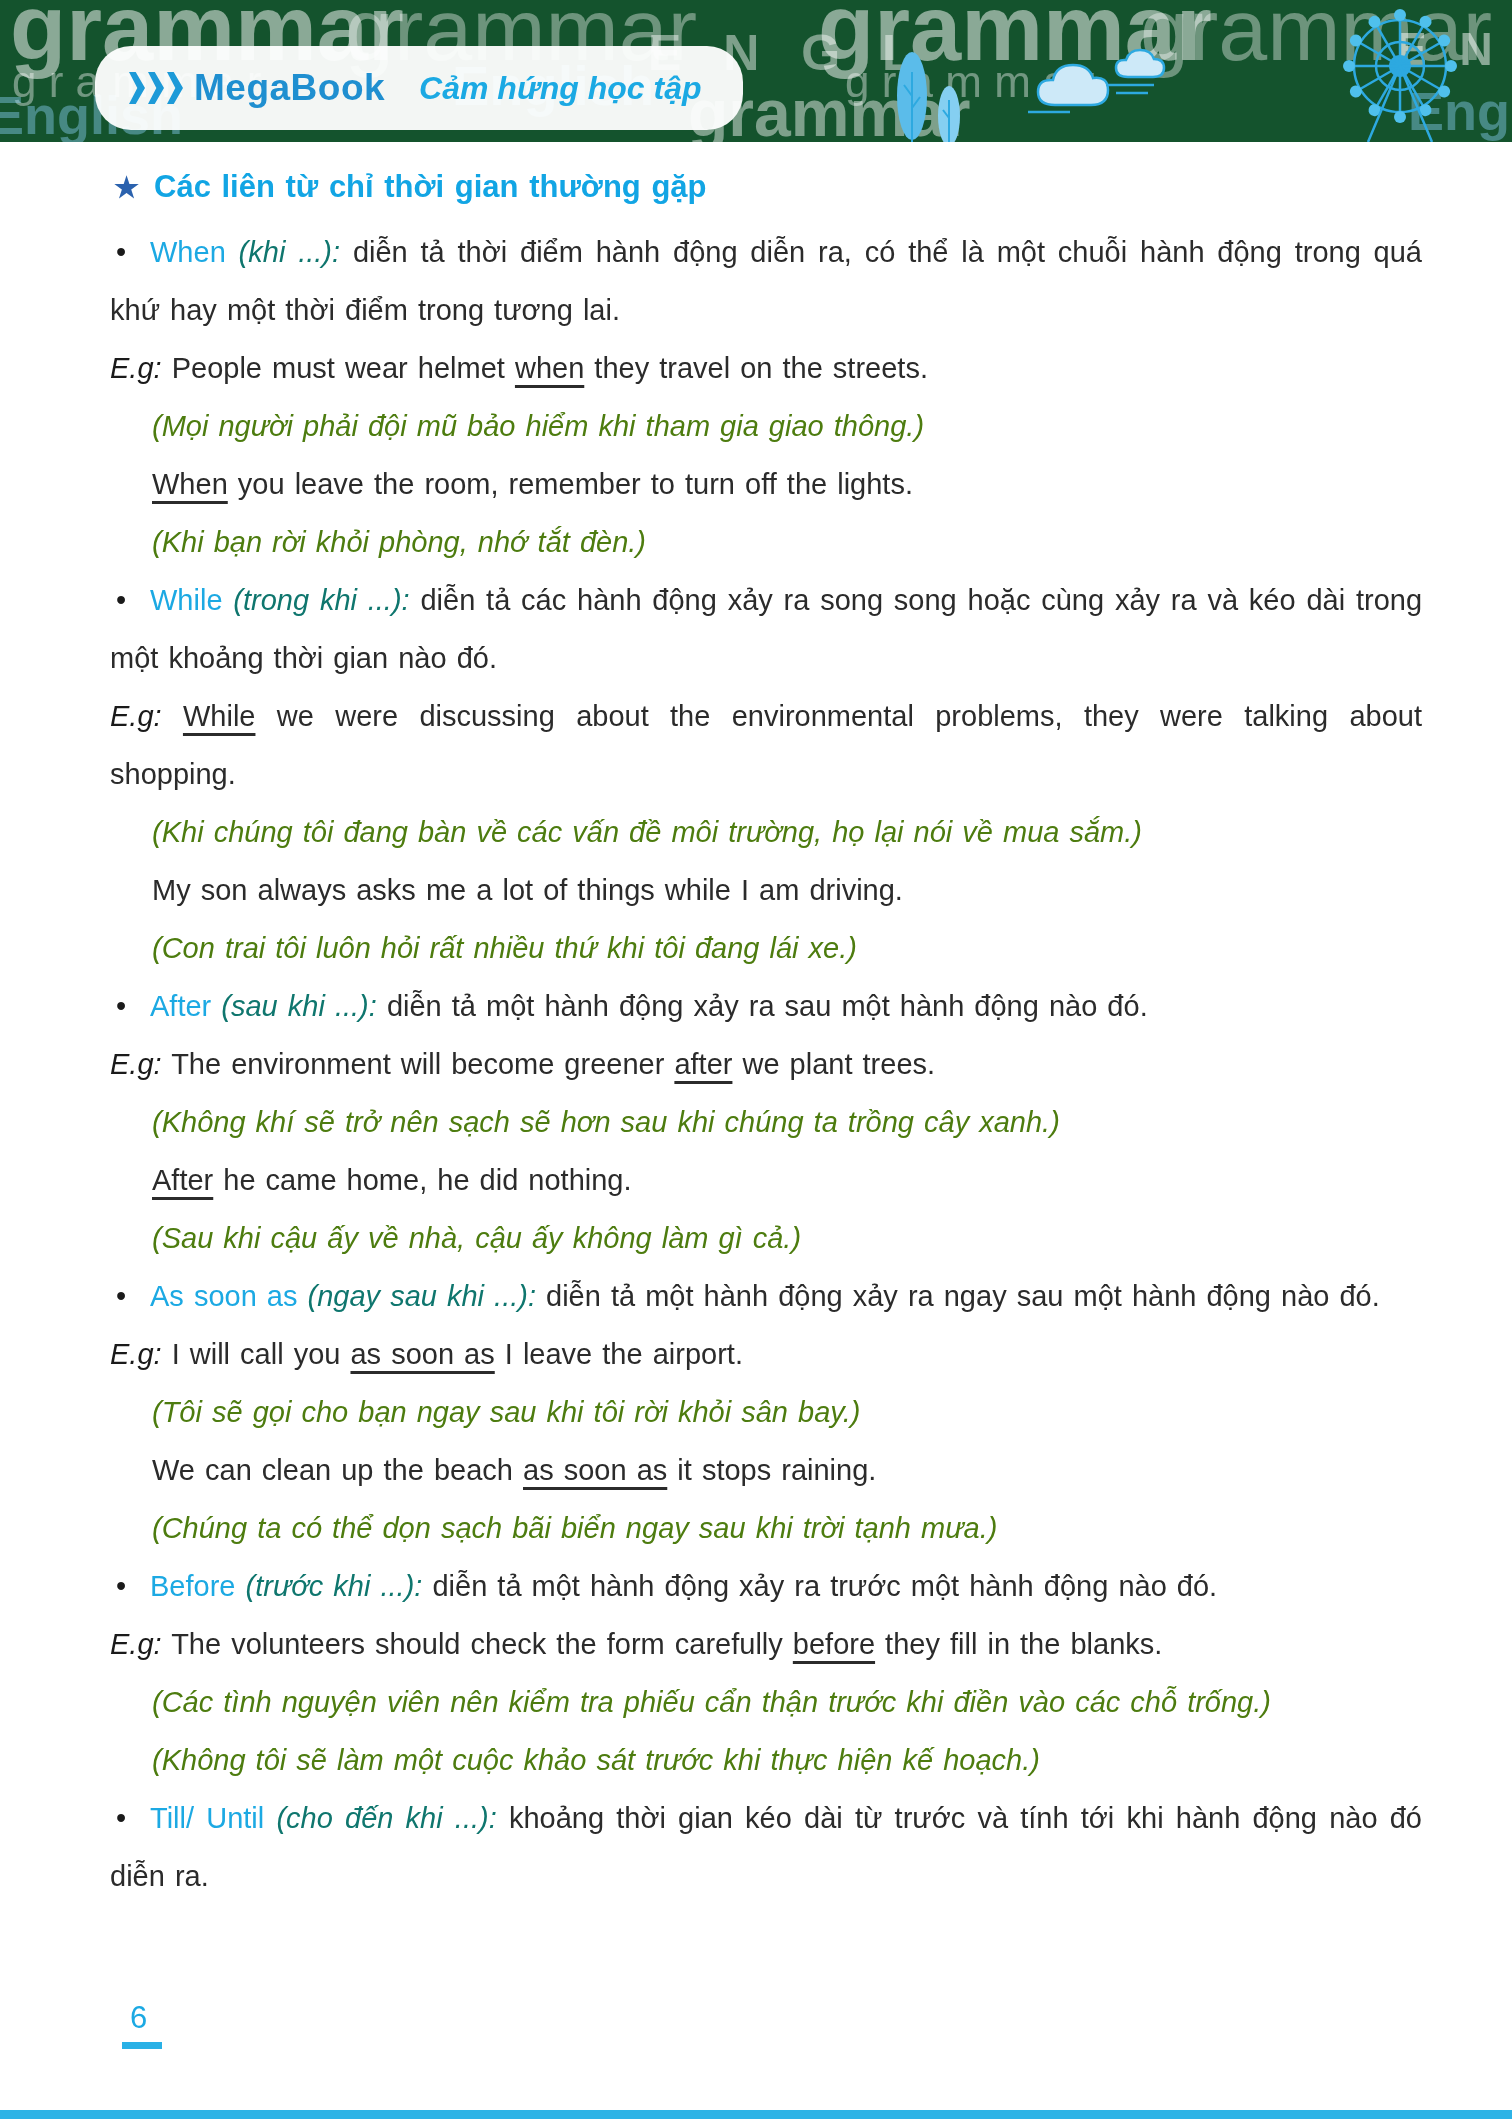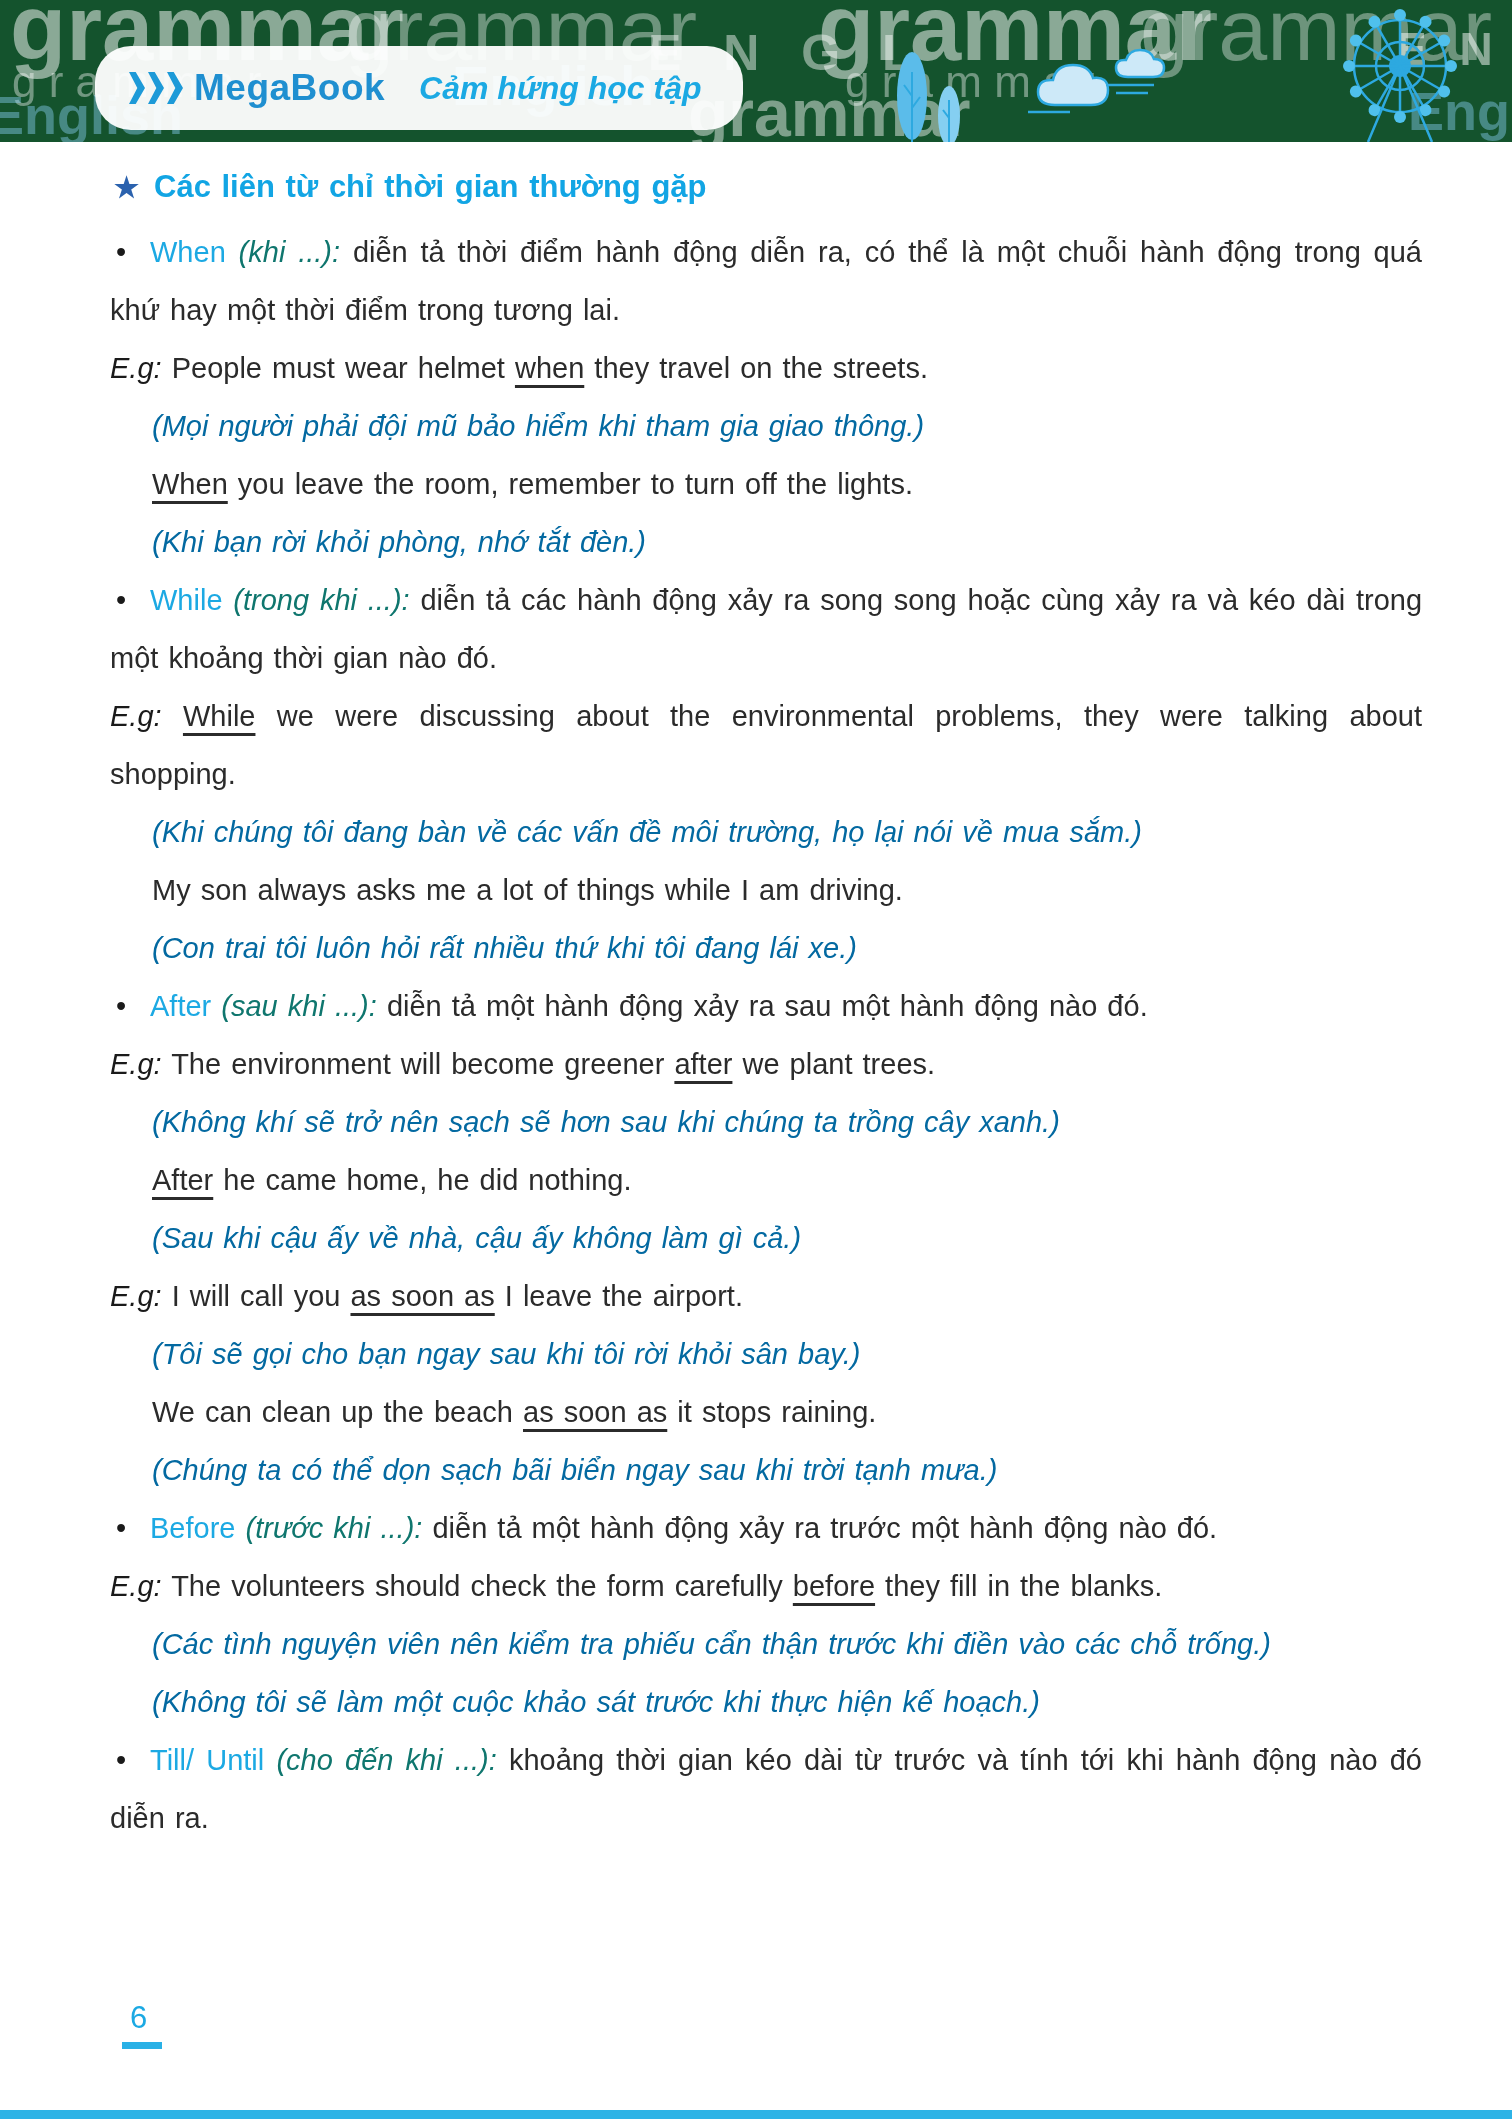--- a/index.html
+++ b/index.html
@@ -51,21 +51,21 @@
   }
   .title-line { font-size:31px; font-weight:700; color:#12a5e4; margin-bottom:6px; }
   .star { color:#2b62ae; display:inline-block; width:44px; padding-left:4px; font-size:28px; }
   .bullet-para { text-align:justify; }
   .bullet { display:inline-block; width:40px; padding-left:6px; color:#1a1a1a; }
   .kw { color:#1ca9e3; }
   .gloss { color:#0f766e; font-style:italic; }
   .eg-line { text-align:justify; }
   .eg-label { font-weight:400; font-style:italic; color:#1a1a1a; }
   .ex-line, .vi-line { padding-left:42px; }
-  .vi-line { color:#0369a1; font-style:italic; }
+  .vi-line { color:#4d7c0f; font-style:italic; }
   .u { text-decoration:underline; text-decoration-thickness:2.5px; text-underline-offset:7px; }
 
   
   .page-num {
     position:absolute; left:130px; top:2000px;
     font-size:31px; color:#1ba9e3; font-weight:400;
   }
   .page-num-rule {
     position:absolute; left:122px; top:2042px; width:40px; height:7px; background:#29b1e6;
   }
@@ -190,20 +190,21 @@
         <p class="vi-line">(Con trai tôi luôn hỏi rất nhiều thứ khi tôi đang lái xe.)</p>
       </div>
       <div class="section">
         <p class="bullet-para"><span class="bullet">•</span><span class="kw">After</span> <span class="gloss">(sau khi ...):</span> <span>diễn tả một hành động xảy ra sau một hành động nào đó.</span></p>
         <p class="eg-line"><span class="eg-label">E.g:</span> <span>The environment will become greener </span><span class="u">after</span><span> we plant trees.</span></p>
         <p class="vi-line">(Không khí sẽ trở nên sạch sẽ hơn sau khi chúng ta trồng cây xanh.)</p>
         <p class="ex-line"><span class="u">After</span><span> he came home, he did nothing.</span></p>
         <p class="vi-line">(Sau khi cậu ấy về nhà, cậu ấy không làm gì cả.)</p>
       </div>
       <div class="section">
+        <p class="bullet-para"><span class="bullet">•</span><span class="kw">As soon as</span> <span class="gloss">(ngay sau khi ...):</span> <span>diễn tả một hành động xảy ra ngay sau một hành động nào đó.</span></p>
         <p class="eg-line"><span class="eg-label">E.g:</span> <span>I will call you </span><span class="u">as soon as</span><span> I leave the airport.</span></p>
         <p class="vi-line">(Tôi sẽ gọi cho bạn ngay sau khi tôi rời khỏi sân bay.)</p>
         <p class="ex-line"><span>We can clean up the beach </span><span class="u">as soon as</span><span> it stops raining.</span></p>
         <p class="vi-line">(Chúng ta có thể dọn sạch bãi biển ngay sau khi trời tạnh mưa.)</p>
       </div>
       <div class="section">
         <p class="bullet-para"><span class="bullet">•</span><span class="kw">Before</span> <span class="gloss">(trước khi ...):</span> <span>diễn tả một hành động xảy ra trước một hành động nào đó.</span></p>
         <p class="eg-line"><span class="eg-label">E.g:</span> <span>The volunteers should check the form carefully </span><span class="u">before</span><span> they fill in the blanks.</span></p>
         <p class="vi-line">(Các tình nguyện viên nên kiểm tra phiếu cẩn thận trước khi điền vào các chỗ trống.)</p>
         <p class="vi-line">(Không tôi sẽ làm một cuộc khảo sát trước khi thực hiện kế hoạch.)</p>

